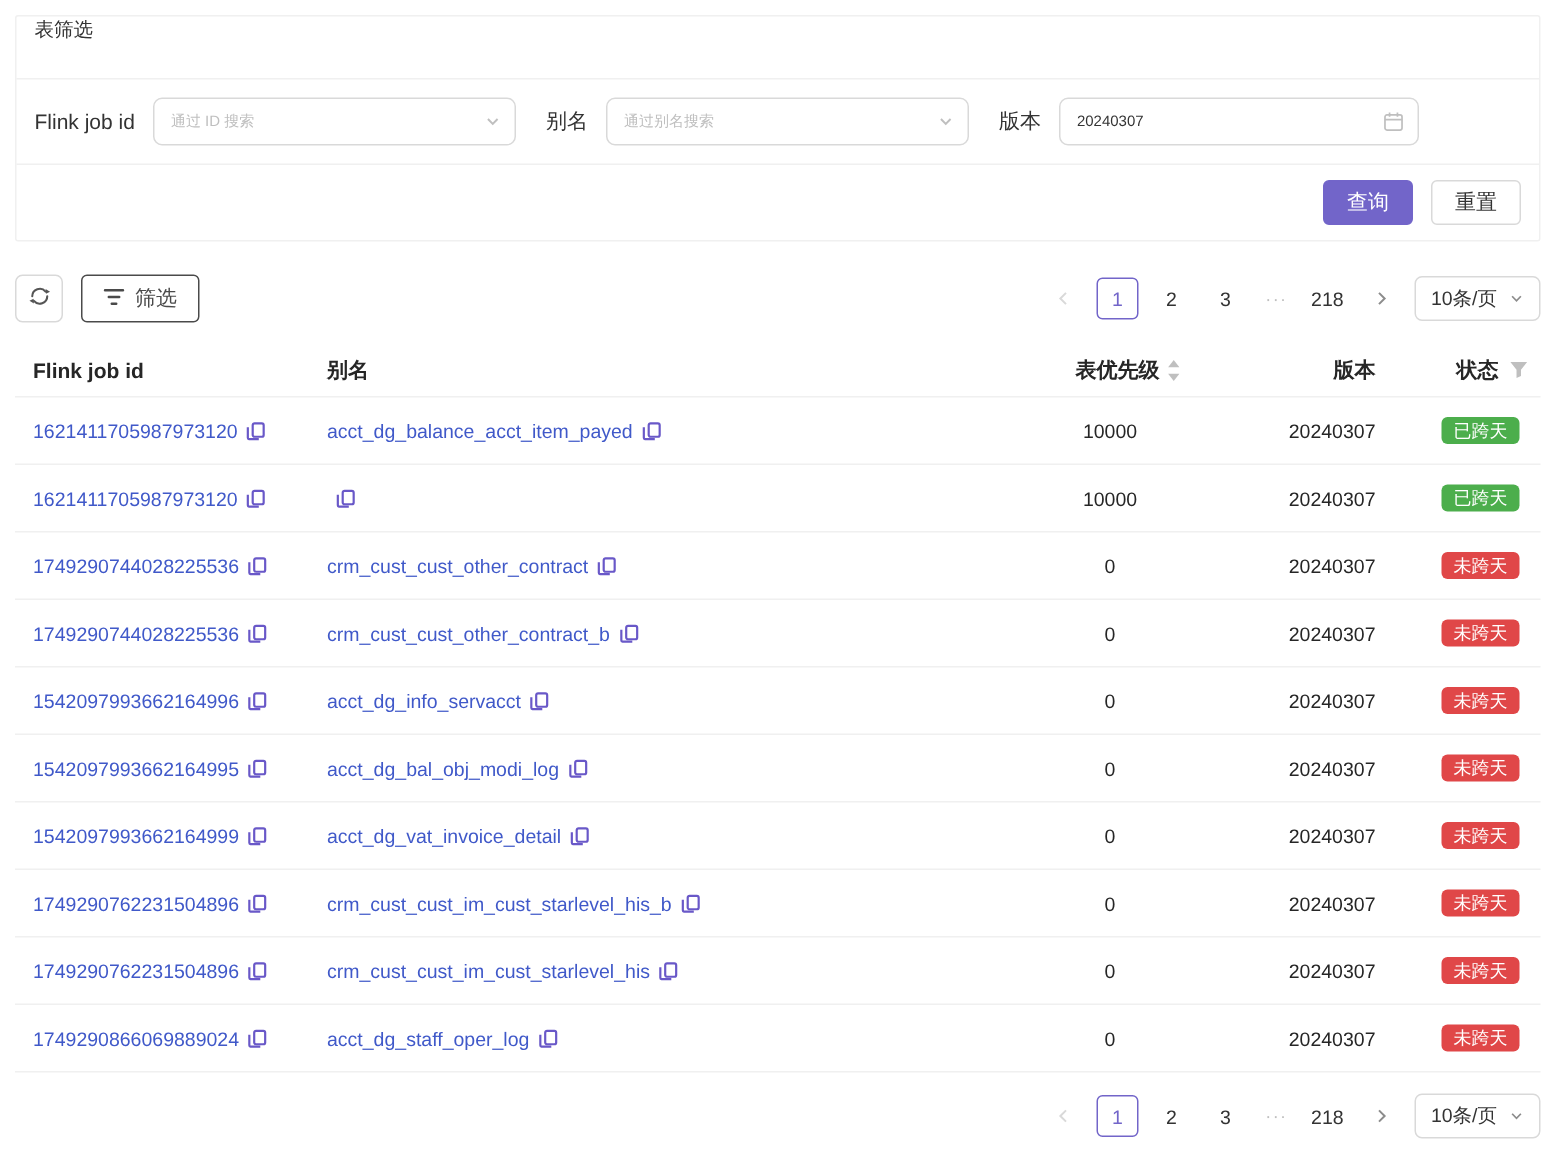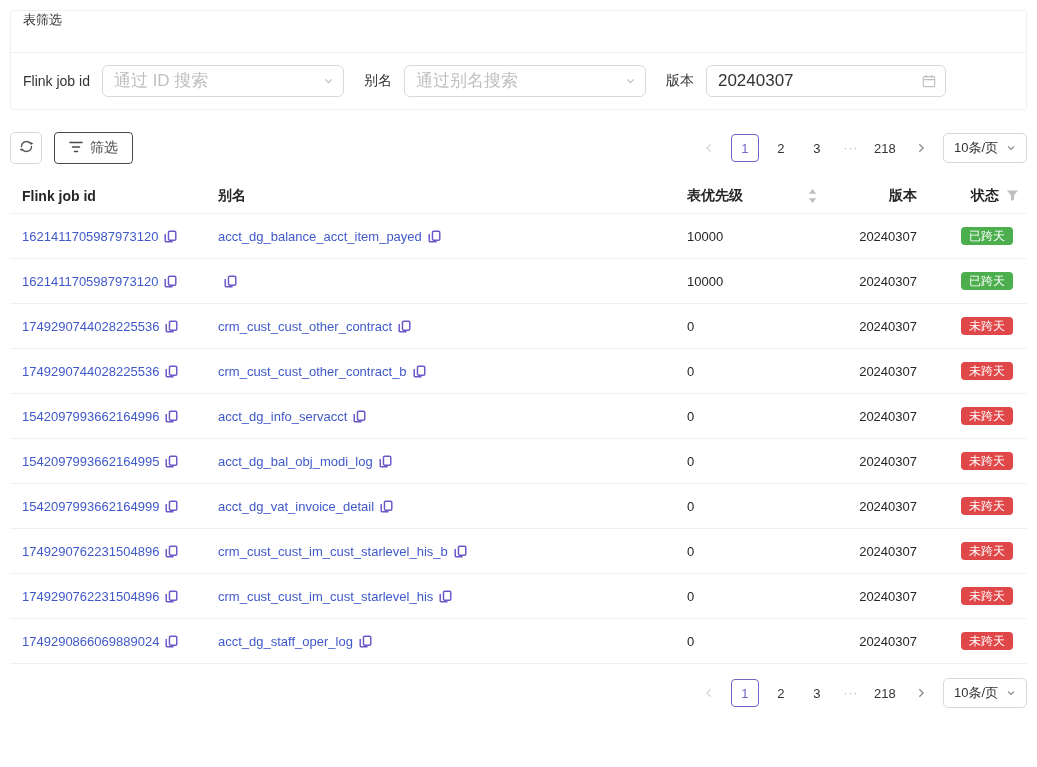--- a/index.html
+++ b/index.html
@@ -23,21 +23,21 @@
   }
   
   .filter-card{border:1px solid var(--border);border-radius:2px;background:#fff;}
   .card-title-row{height:42px;display:flex;align-items:flex-start;padding:0 12px;border-bottom:1px solid var(--border);font-size:13px;}
   .card-fields-row{display:flex;align-items:center;padding:12px 12px;gap:20px;}
   .field{display:flex;align-items:center;gap:12px;}
   .field label{font-size:14px;white-space:nowrap;}
   .select{position:relative;display:inline-block;}
   .select input{
     width:242px;height:32px;border:1px solid var(--ctl-border);border-radius:6px;
-    padding:0 30px 0 11px;font-size:17px;color:var(--text);outline:none;
+    padding:0 30px 0 11px;font-size:10px;color:var(--text);outline:none;
     font-family:"Liberation Sans","DejaVu Sans",sans-serif;
   }
   .select input::placeholder{color:var(--muted);}
   .select .suffix{position:absolute;right:10px;top:50%;transform:translateY(-50%);display:flex;align-items:center;}
   
   .card-actions-row{display:flex;justify-content:flex-end;gap:12px;padding:10px 12px;border-top:1px solid var(--border);}
   .btn{
     height:30px;padding:0 15px;border-radius:4px;border:1px solid var(--ctl-border);
     background:#fff;color:var(--text);font-size:14px;cursor:pointer;
     font-family:"Liberation Sans","DejaVu Sans",sans-serif;
@@ -75,21 +75,21 @@
     display:flex;align-items:center;gap:8px;padding:0 10px;font-size:13px;cursor:pointer;
   }
   
   .table{margin-top:14px;}
   .thead{display:flex;align-items:center;height:36px;border-bottom:1px solid var(--border);}
   .thead .cell{font-weight:700;font-size:14px;color:#262626;}
   .trow{display:flex;align-items:center;height:45px;border-bottom:1px solid var(--border);}
   .cell{display:flex;align-items:center;}
   .c-id{width:196px;padding-left:12px;}
   .c-alias{flex:1;padding-left:12px;}
-  .c-priority{width:130px;justify-content:space-between;}
+  .c-priority{width:130px;justify-content:center;}
   .trow .c-priority{padding-right:24px;font-size:13px;color:#262626;}
   .c-version{width:100px;justify-content:flex-end;}
   .trow .c-version{font-size:13px;color:#262626;}
   .c-status{width:110px;justify-content:flex-end;padding-right:14px;}
   .thead .c-status{padding-right:8px;}
   .link{color:var(--link);font-size:13px;text-decoration:none;cursor:pointer;}
   .copy{margin-left:6px;display:flex;align-items:center;cursor:pointer;}
   .sorter{margin-left:5px;display:flex;align-items:center;}
   .funnel{margin-left:7px;display:flex;align-items:center;cursor:pointer;}
   .badge{color:#fff;font-size:12px;padding:3px 8px;border-radius:4px;line-height:1;white-space:nowrap;}
@@ -132,20 +132,24 @@
       <div class="select">
         <input style="width: 240px;" value="20240307">
         <span class="suffix">
           <svg width="14" height="14" viewBox="0 0 16 16" fill="none" stroke="#bfbfbf" stroke-width="1.3">
               <rect x="1.5" y="3" width="13" height="11.5" rx="1.5"></rect>
               <path d="M1.5 6.5h13M5 1.2v3.2M11 1.2v3.2"></path>
             </svg>
         </span>
       </div>
     </div>
+  </div>
+  <div class="card-actions-row">
+    <button class="btn btn-primary">查询</button>
+    <button class="btn">重置</button>
   </div>
 </div>
 
 <div class="toolbar">
   <button class="icon-btn">
     <span>
       <svg viewBox="0 0 24 24" width="15" height="15">
         <g fill="none" stroke="#555" stroke-width="2.2" stroke-linecap="round">
           <path d="M20 12a8 8 0 0 1-14.2 5"></path>
           <path d="M4 12a8 8 0 0 1 14.2-5"></path>

